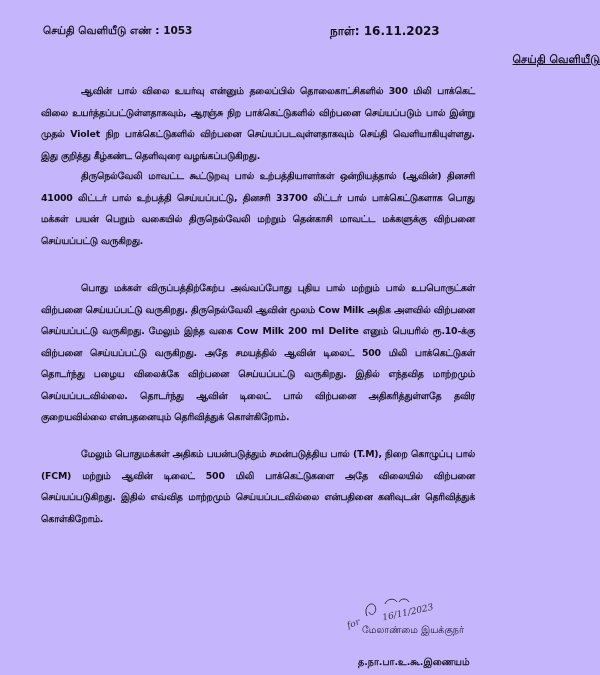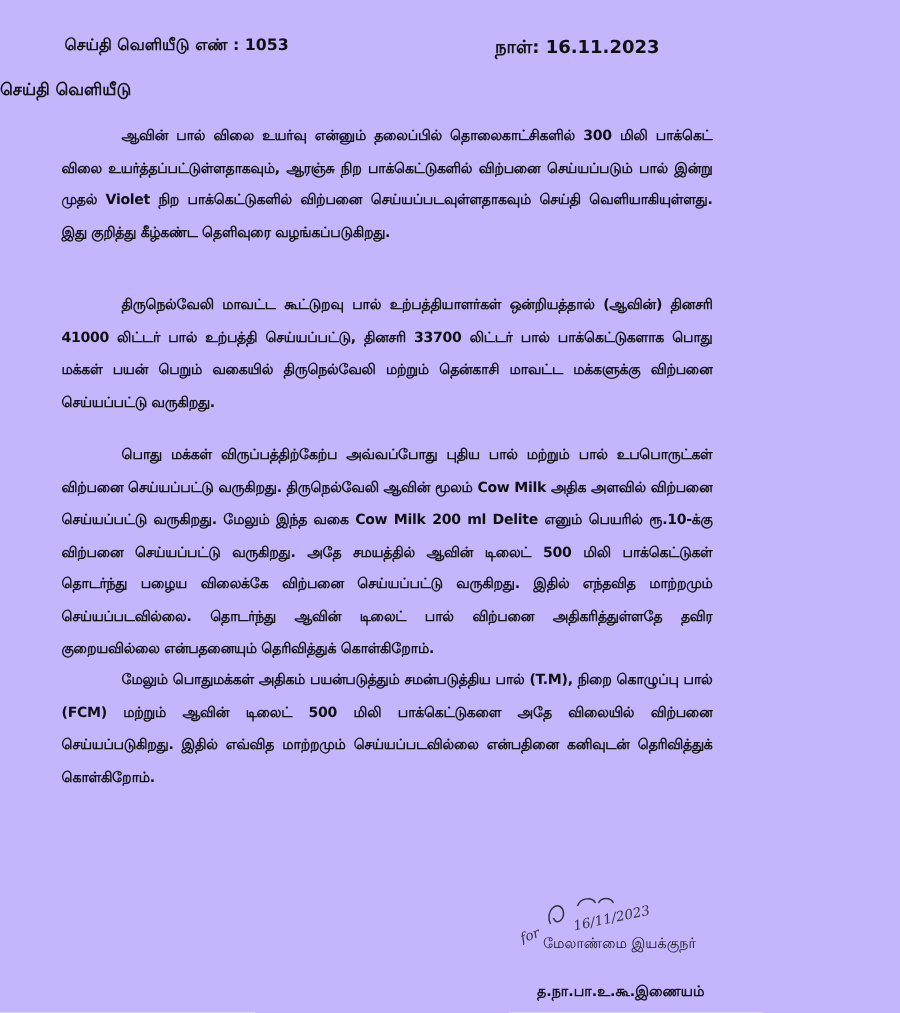--- a/index.html
+++ b/index.html
@@ -5,31 +5,31 @@
   html, body { margin: 0; padding: 0; background: #ffffff; }
   body {
     width: 600px; height: 675px; overflow: hidden; position: relative;
     font-family: "DejaVu Sans", "Liberation Sans", sans-serif;
     color: #111111;
   }
   .page { position: absolute; left: 0; top: 0; width: 600px; height: 675px; background: #c4b5fd; }
   .header-left { position: absolute; left: 43px; top: 24px; font-size: 10.5px; font-weight: bold; }
   .header-right { position: absolute; left: 330px; top: 24px; font-size: 12px; font-weight: bold; }
   .title {
-    position: absolute; left: 0; width: 600px; top: 53px; text-align: left;
-    font-size: 11px; font-weight: bold; 
+    position: absolute; left: 0; width: 600px; top: 53px; text-align: right;
+    font-size: 11px; font-weight: bold; text-decoration: underline;
   }
   .para {
     position: absolute; left: 41px; width: 434px;
     font-size: 9.4px; font-weight: bold; line-height: 21.5px;
     text-align: justify; text-indent: 40px; letter-spacing: -0.2px;
   }
   .para.p1 { top: 71px; }
-  .para.p2 { top: 184px; }
-  .para.p3 { top: 284px; }
+  .para.p2 { top: 156px; }
+  .para.p3 { top: 268px; }
   .para.p4 { top: 427px; margin-top: 16px; }
   .sig-hand {
     position: absolute; left: 345px; top: 590px; width: 120px; height: 40px;
   }
   .sig-hand svg { width: 120px; height: 40px; }
   .sig-title { position: absolute; left: 362px; top: 624px; font-size: 9.5px; font-weight: normal; }
   .sig-org { position: absolute; left: 358px; top: 656px; font-size: 9.5px; font-weight: bold; }
 </style>
 </head>
 <body>

